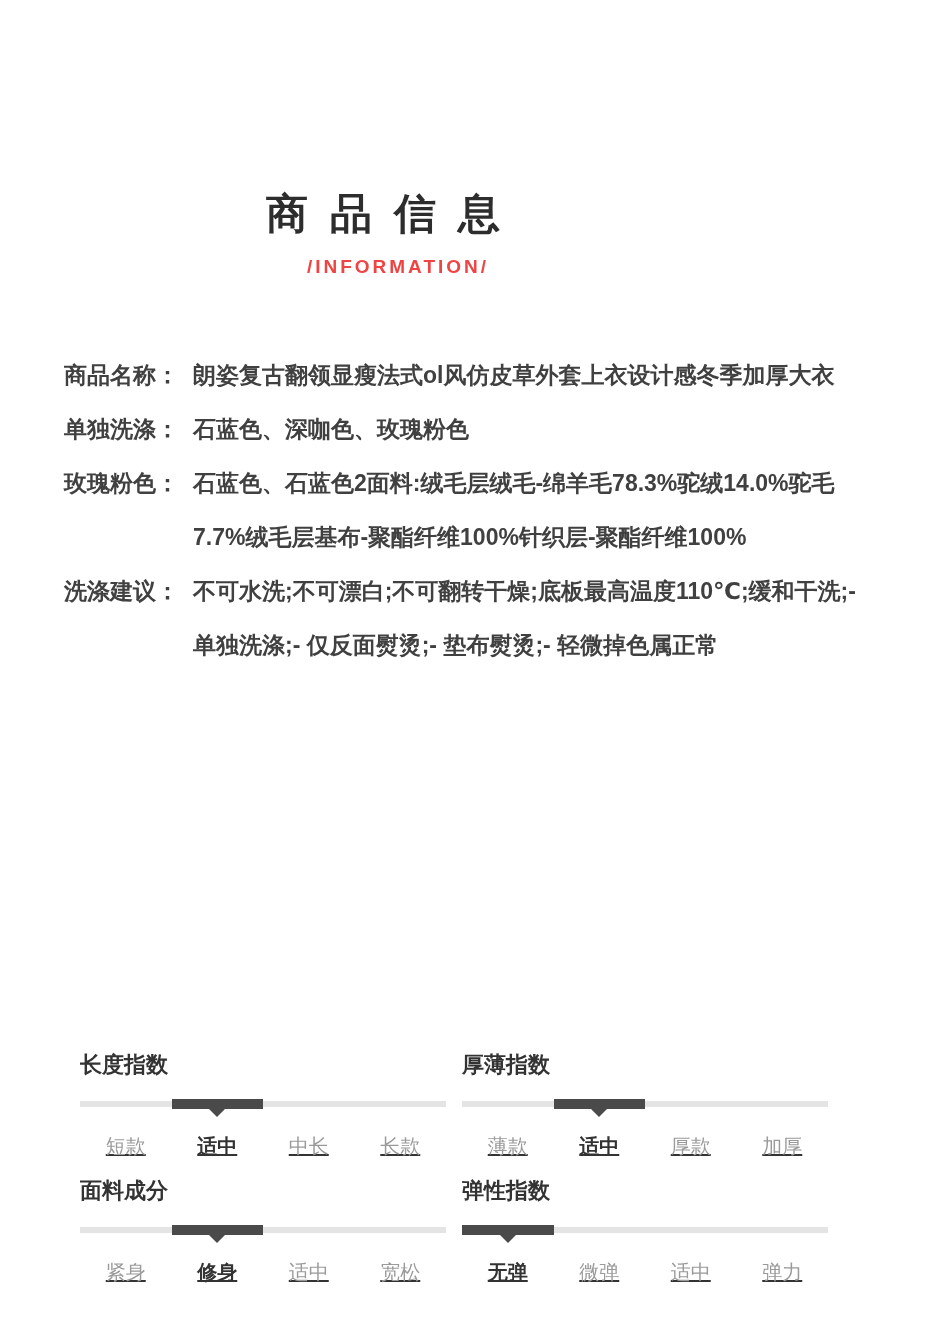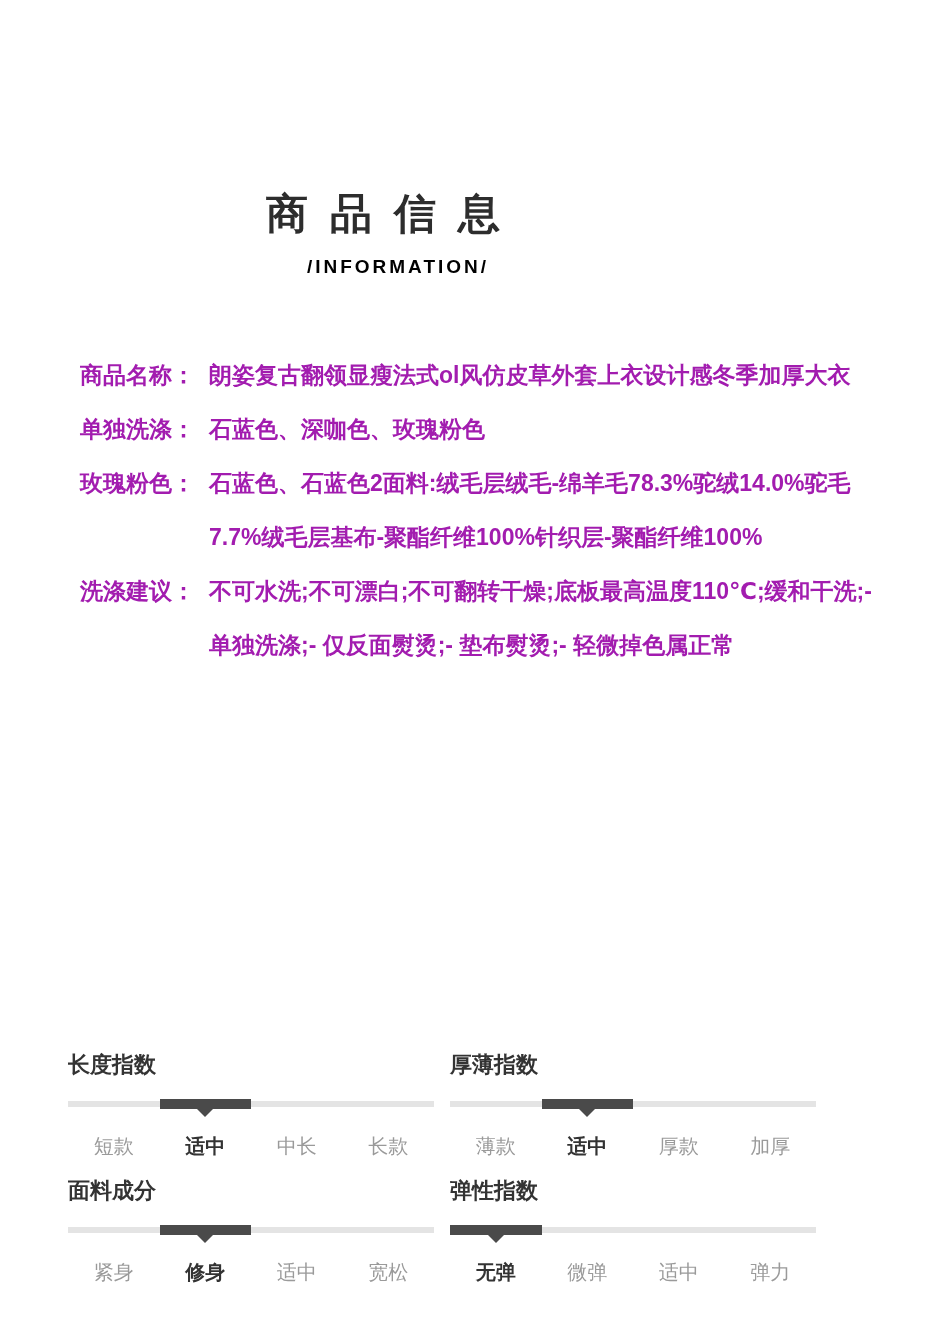--- a/index.html
+++ b/index.html
@@ -14,54 +14,54 @@
   }
   .page { position: absolute; inset: 0; background: #ffffff; }
 
   
   .header { position: absolute; top: 190px; left: 0; width: 788px; text-align: center; }
   .page-title {
     margin: 0; font-size: 42px; font-weight: bold; color: #2d2d2d;
     letter-spacing: 22px; line-height: 48px;
   }
   .page-subtitle {
-    margin-top: 18px; font-size: 19px; font-weight: bold; color: #000000;
+    margin-top: 18px; font-size: 19px; font-weight: bold; color: #ef4444;
     letter-spacing: 3px;
     padding-left: 8px;
   }
 
   
   .details {
-    position: absolute; left: 80px; top: 348px; width: 794px;
-    font-size: 23px; font-weight: bold; line-height: 54px; color: #a21caf;
+    position: absolute; left: 64px; top: 348px; width: 794px;
+    font-size: 23px; font-weight: bold; line-height: 54px; color: #404040;
   }
   .detail-row { display: flex; align-items: flex-start; }
   .detail-label { flex: none; width: 129px; white-space: nowrap; }
   .detail-value { flex: 1; }
   .detail-value p { margin: 0; }
 
   
   .indexes {
-    position: absolute; left: 68px; top: 1050px; width: 788px;
+    position: absolute; left: 80px; top: 1050px; width: 788px;
     display: grid; grid-template-columns: 366px 366px;
     column-gap: 56px; row-gap: 41px; gap: 16px;
   }
   .index-title { font-size: 22px; font-weight: bold; color: #333333; height: 30px; line-height: 30px; }
   .index-slider { position: relative; margin-top: 21px; height: 6px; background: #e4e4e4; }
   .index-fill {
     position: absolute; top: -2px; height: 10px; width: 25%; left: 0;
     background: #4a4a4a;
   }
   .index-fill::after {
     content: ""; position: absolute; left: 50%; top: 10px;
     transform: translateX(-50%);
     border-left: 8px solid transparent; border-right: 8px solid transparent;
     border-top: 8px solid #4a4a4a; width: 0; height: 0;
   }
-  .index-labels { display: flex; margin-top: 26px; }
+  .index-labels { display: flex; margin-top: 26px; text-decoration: underline; }
   .index-labels span {
     width: 25%; text-align: center; font-size: 20px; color: #9a9a9a; font-weight: normal;
   }
   .index-labels span.selected { color: #333333; font-weight: bold; }
 </style>
 </head>
 <body>
 
 <div class="page">
 

